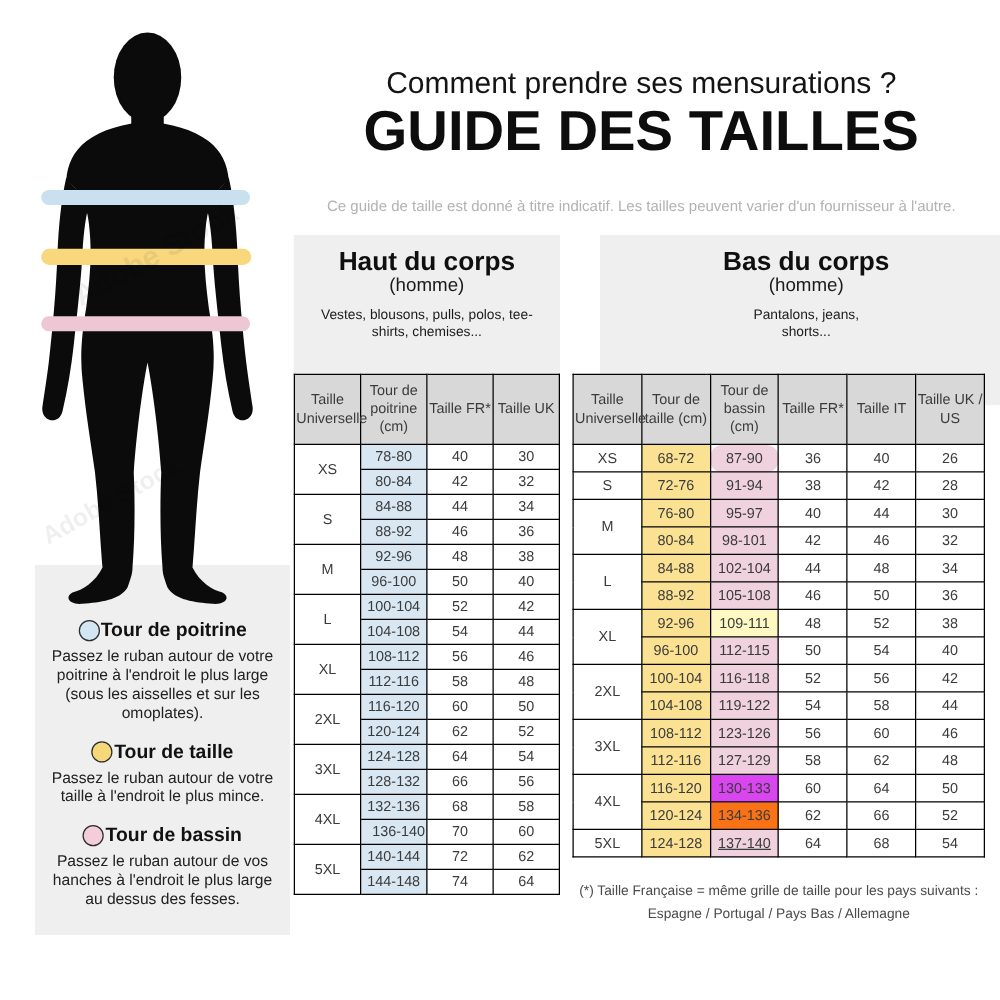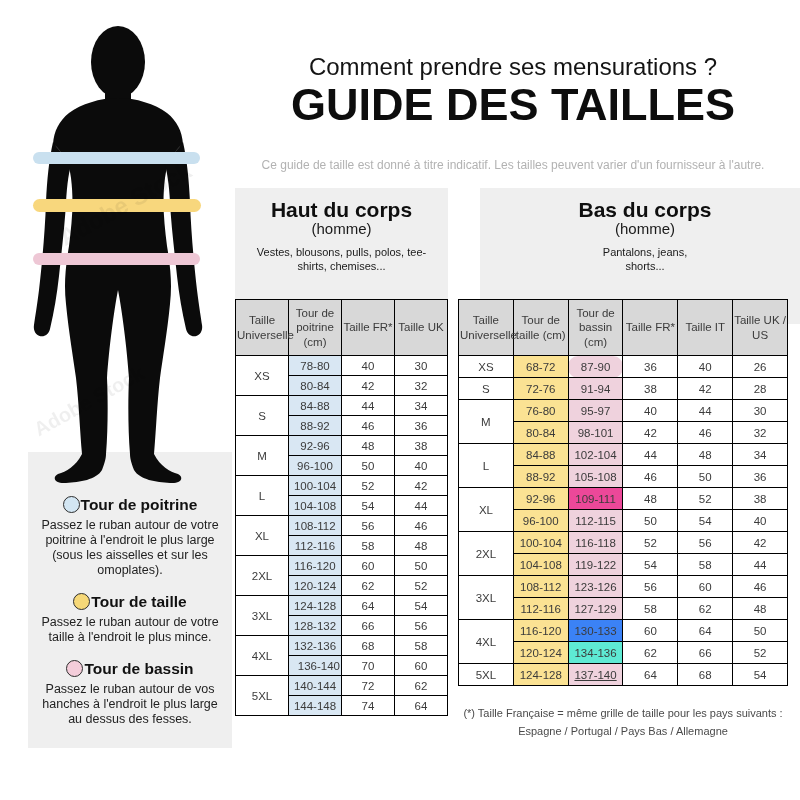--- a/index.html
+++ b/index.html
@@ -293,21 +293,21 @@
         <tr>
           <td style="background: rgb(251, 226, 147);">88-92</td>
           <td style="background: rgb(239, 210, 221);">105-108</td>
           <td>46</td>
           <td>50</td>
           <td>36</td>
         </tr>
         <tr>
           <td rowspan="2">XL</td>
           <td style="background: rgb(251, 226, 147);">92-96</td>
-          <td style="background: #ec4899;">109-111</td>
+          <td style="background: #fef9c3;">109-111</td>
           <td>48</td>
           <td>52</td>
           <td>38</td>
         </tr>
         <tr>
           <td style="background: rgb(251, 226, 147);">96-100</td>
           <td style="background: rgb(239, 210, 221);">112-115</td>
           <td>50</td>
           <td>54</td>
           <td>40</td>
@@ -338,28 +338,28 @@
         <tr>
           <td style="background: rgb(251, 226, 147);">112-116</td>
           <td style="background: rgb(239, 210, 221);">127-129</td>
           <td>58</td>
           <td>62</td>
           <td>48</td>
         </tr>
         <tr>
           <td rowspan="2">4XL</td>
           <td style="background: rgb(251, 226, 147);">116-120</td>
-          <td style="background: #3b82f6; text-align: center;">130-133</td>
+          <td style="background: #d946ef; text-align: center;">130-133</td>
           <td>60</td>
           <td>64</td>
           <td>50</td>
         </tr>
         <tr>
           <td style="background: rgb(251, 226, 147);">120-124</td>
-          <td style="background: #5eead4; margin-left: 36px;">134-136</td>
+          <td style="background: #f97316; margin-left: 36px;">134-136</td>
           <td>62</td>
           <td>66</td>
           <td>52</td>
         </tr>
         <tr>
           <td rowspan="1">5XL</td>
           <td style="background: rgb(251, 226, 147);">124-128</td>
           <td style="background: rgb(239, 210, 221); text-decoration: underline;">137-140</td>
           <td>64</td>
           <td>68</td>

